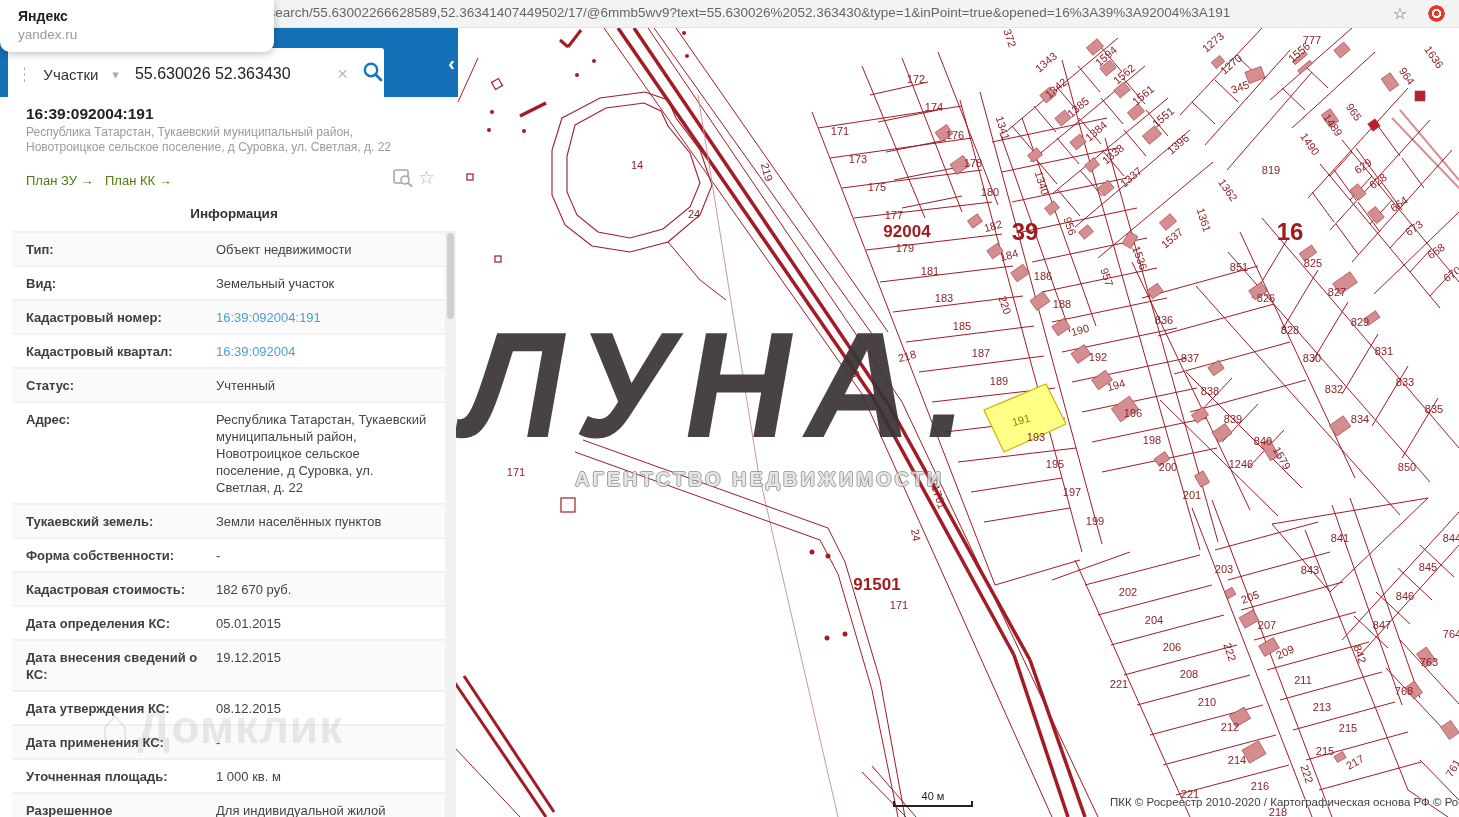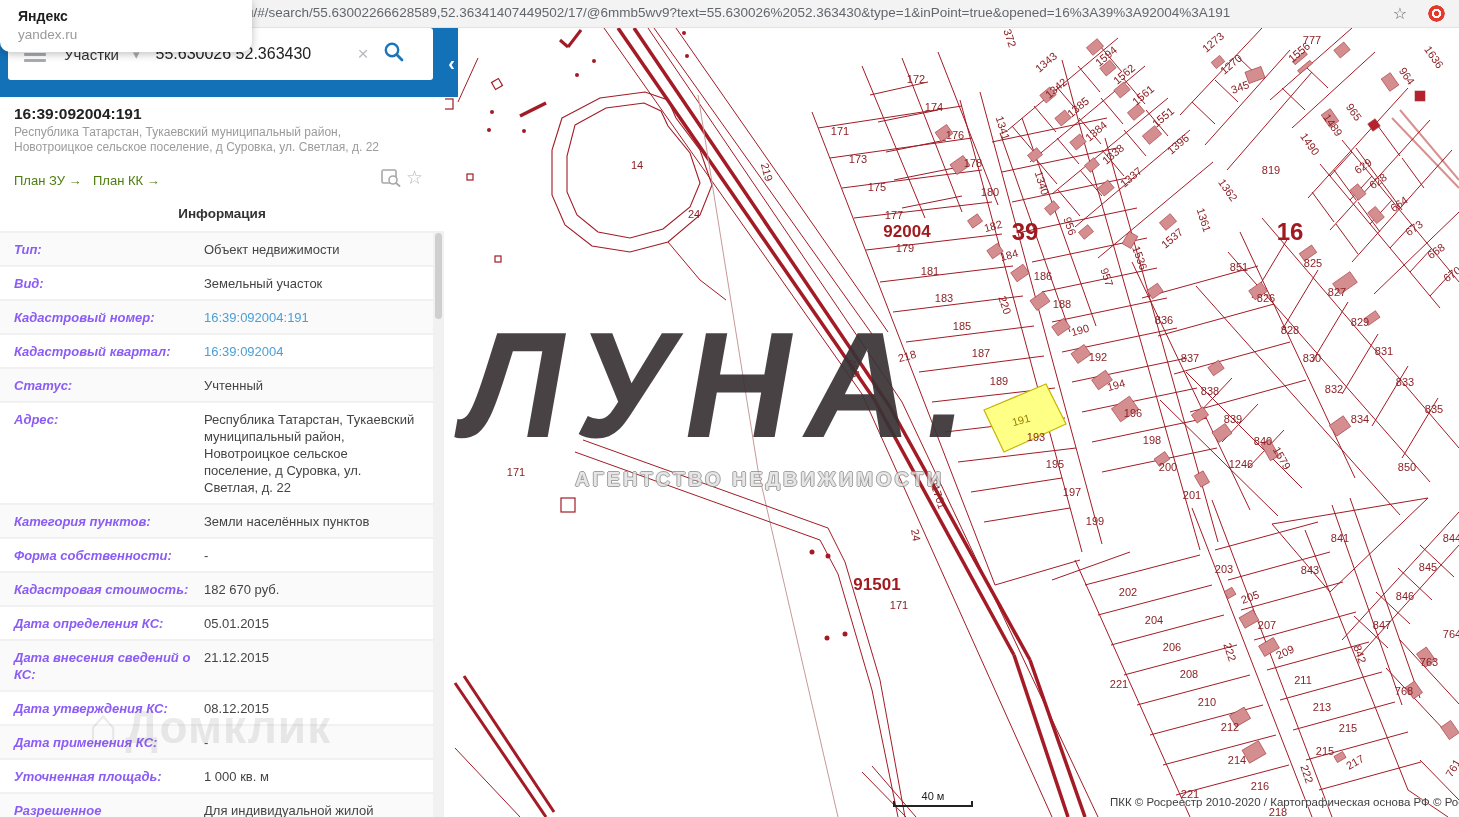--- a/index.html
+++ b/index.html
@@ -7,58 +7,58 @@
   #stage { position:relative; width:1459px; height:817px; overflow:hidden; }
 
   
   #browser-bar { position:absolute; left:0; top:0; width:1459px; height:28px; background:#f3f3f4; border-bottom:1px solid #e2e2e2; }
   #url-text { position:absolute; left:246px; top:5px; font-size:13.5px; color:#63676b; white-space:nowrap; }
   #bookmark-star { position:absolute; right:52px; top:4px; font-size:16px; color:#5f6368; }
   #ext-icon { position:absolute; right:14px; top:5px; width:17px; height:17px; border-radius:50%;
       background:radial-gradient(circle at 50% 50%, #e23b2e 0 2.5px, #fff 2.5px 4.5px, #e23b2e 4.5px 8px, rgba(0,0,0,0) 8.5px); }
 
   
-  #tooltip { position:absolute; left:0; top:0; width:252px; height:52px; background:#fff; z-index:50;
+  #tooltip { position:absolute; left:0; top:0; width:274px; height:52px; background:#fff; z-index:50;
       border-radius:0 0 10px 10px; box-shadow:0 2px 8px rgba(0,0,0,.25); padding:8px 0 0 18px; }
   #tooltip .tt-title { font-size:14px; font-weight:bold; color:#1d1d1d; }
   #tooltip .tt-domain { font-size:13.5px; color:#9a9a9a; margin-top:3px; }
 
   
   #search-band { position:absolute; left:0; top:28px; width:458px; height:69px; background:#1371b7; z-index:20; }
   #collapse-chevron { position:absolute; right:3px; top:24px; color:#fff; font-size:20px; font-weight:bold; cursor:pointer; }
-  #search-box { position:absolute; left:8px; top:0; width:425px; height:52px; background:#fff; border-radius:3px;
+  #search-box { position:absolute; left:8px; top:20px; width:376px; height:52px; background:#fff; border-radius:3px;
       display:flex; align-items:center; }
   #hamburger { width:22px; margin-left:16px; cursor:pointer; }
   #hamburger span { display:block; height:3px; background:#a9adb2; margin:3px 0; border-radius:1px; }
   #cat-label { font-size:15px; color:#333; margin-left:18px; cursor:pointer; }
   #cat-chevron { color:#a9adb2; font-size:13px; margin-left:14px; cursor:pointer; }
   #search-input { border:none; outline:none; font-size:16px; color:#222; margin-left:16px; width:200px;
       font-family:"Liberation Sans",sans-serif; }
   #clear-x { color:#b7bbc0; font-size:19px; margin-left:2px; cursor:pointer; }
   #search-go { margin-left:14px; cursor:pointer; }
 
   
-  #panel { position:absolute; left:0; top:97px; width:444px; height:720px; background:#fff; z-index:10; }
+  #panel { position:absolute; left:12px; top:97px; width:444px; height:720px; background:#fff; z-index:10; }
   #panel-header { position:relative; height:100px; background:#fff; }
   #obj-title { position:absolute; left:14px; top:8px; font-size:15.5px; font-weight:bold; color:#222; }
   #obj-address { position:absolute; left:14px; top:28px; width:390px; font-size:12px; line-height:14.5px; color:#9b9b9b; }
   .plan-link { position:absolute; top:76px; font-size:13px; color:#4d7c0f; cursor:pointer; }
   #plan-zu { left:14px; } #plan-kk { left:93px; }
   #preview-icon { position:absolute; top:72px; left:381px; cursor:pointer; }
   #fav-star { position:absolute; top:69px; left:406px; font-size:19px; color:#b5b5b5; cursor:pointer; }
 
   #tabs { position:absolute; left:0; top:100px; width:444px; height:34px; display:flex;flex-direction:column; }
   .tab { flex:1; text-align:center; line-height:34px; font-size:13.5px; cursor:pointer; }
   #tab-info { background:#fff; color:#333; font-weight:bold; }
   #tab-services { background:#ececec; color:#9a9a9a; }
 
   #info-table { position:absolute; left:0; top:134px; width:433px; }
   .row { display:flex; border-top:2px solid #f1f1f1; padding:8px 0 7px 0; background:#fff; }
   .row:nth-child(odd) { background:#fafafa; }
-  .row .lbl { width:204px; padding-left:14px; font-size:13px; font-weight:bold; color:#8b5cf6; line-height:17px;font-style:italic; }
+  .row .lbl { width:204px; padding-left:14px; font-size:13px; font-weight:bold; color:#404040; line-height:17px; }
   .row .val { width:215px; padding-left:0; font-size:13px; color:#444; line-height:17px; }
   .row .val.link { color:#4a9fd6; cursor:pointer; }
 
   #scrollbar { position:absolute; right:0; top:134px; width:11px; height:586px; background:#f1f1f1; }
   #scroll-thumb { position:absolute; left:2px; top:2px; width:7px; height:86px; background:#cfcfcf; border-radius:4px; }
 
   #domclick-wm { position:absolute; left:88px; top:600px; font-size:46px; font-weight:bold;
       color:rgba(100,100,100,.13); letter-spacing:1px; white-space:nowrap; }
   #domclick-wm .house { font-size:50px; margin-right:6px; }
 
@@ -150,38 +150,38 @@
         </div>
         <div class="row">
           <div class="lbl">Статус:</div>
           <div class="val">Учтенный</div>
         </div>
         <div class="row">
           <div class="lbl">Адрес:</div>
           <div class="val">Республика Татарстан, Тукаевский муниципальный район, Новотроицкое сельское поселение, д Суровка, ул. Светлая, д. 22</div>
         </div>
         <div class="row">
-          <div class="lbl">Категория пунктов:</div>
+          <div class="lbl">Тукаевский земель:</div>
           <div class="val">Земли населённых пунктов</div>
         </div>
         <div class="row">
           <div class="lbl">Форма собственности:</div>
           <div class="val">-</div>
         </div>
         <div class="row">
           <div class="lbl">Кадастровая стоимость:</div>
           <div class="val">182 670 руб.</div>
         </div>
         <div class="row">
           <div class="lbl">Дата определения КС:</div>
           <div class="val">05.01.2015</div>
         </div>
         <div class="row">
           <div class="lbl">Дата внесения сведений о КС:</div>
-          <div class="val">21.12.2015</div>
+          <div class="val">19.12.2015</div>
         </div>
         <div class="row">
           <div class="lbl">Дата утверждения КС:</div>
           <div class="val">08.12.2015</div>
         </div>
         <div class="row">
           <div class="lbl">Дата применения КС:</div>
           <div class="val">-</div>
         </div>
         <div class="row">

